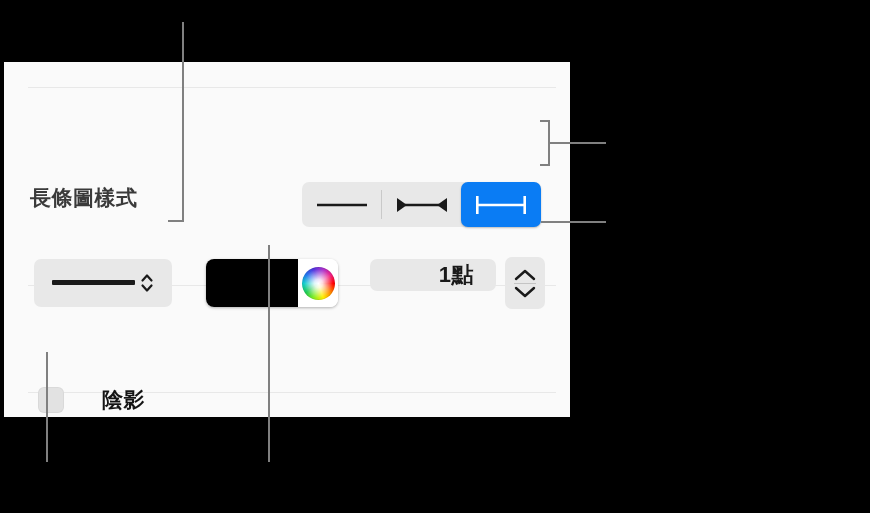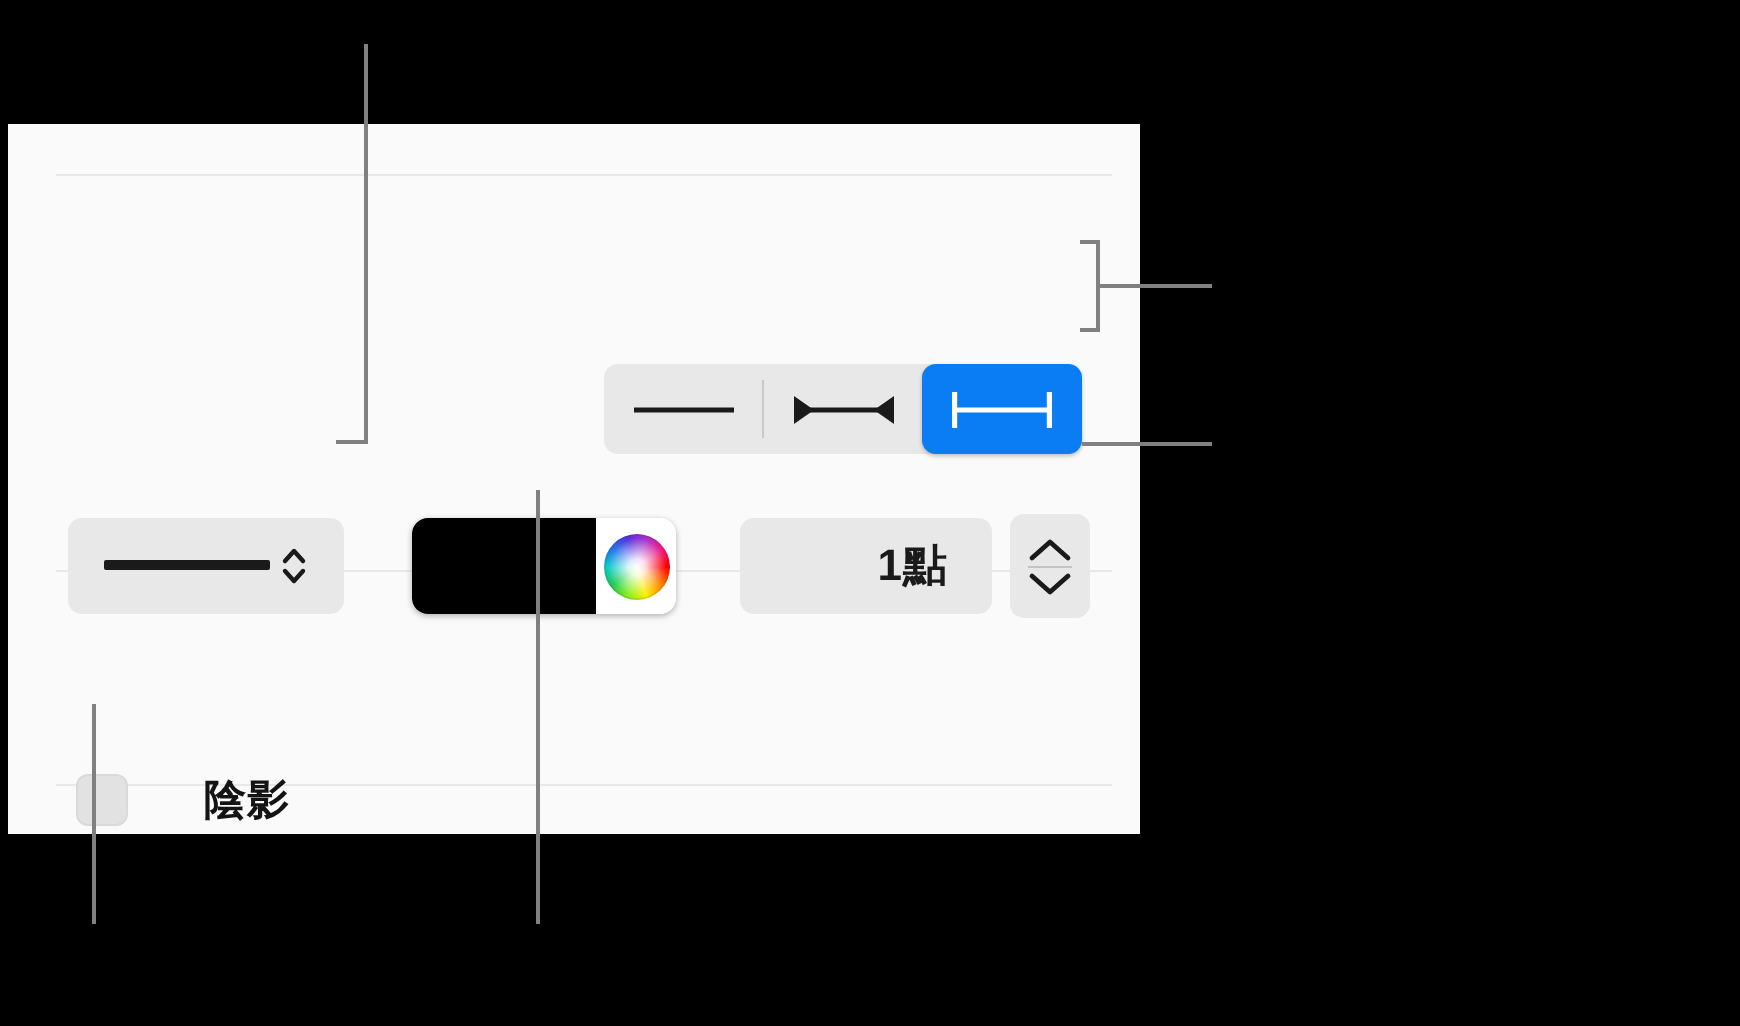--- a/index.html
+++ b/index.html
@@ -111,21 +111,21 @@
       conic-gradient(from 90deg,
         #ff0000, #ff8800, #ffee00, #88ee22, #22cc55,
         #11cccc, #2277ee, #5533dd, #aa33cc, #ee2288, #ff0000);
     box-shadow:inset 0 0 0 1px rgba(0,0,0,.10);
   }
 
   
   .width-field{
     position:absolute;
     left:366px;top:197px;
-    width:126px;height:48px;
+    width:126px;height:32px;
     background:#e8e8e8;
     border-radius:7px;
     box-sizing:border-box;
     display:flex;align-items:center;justify-content:flex-end;
   }
   .width-value{
     font-size:22px;font-weight:bold;color:#1a1a1a;
     padding-right:22px;
     letter-spacing:0.5px;
     white-space:nowrap;
@@ -172,20 +172,21 @@
 <body>
 
 <div class="stage">
 
   <div class="panel">
 
     <div class="divider d1"></div>
     <div class="divider d2"></div>
     <div class="divider d3"></div>
 
+    <div class="section-title">長條圖樣式</div>
 
     <div class="segmented">
 
       <div class="seg">
         <span>
           <svg width="54" height="14" viewBox="0 0 54 14">
             <line x1="2" y1="7" x2="52" y2="7" stroke="#1a1a1a" stroke-width="2.6" stroke-linecap="butt"></line>
           </svg>
         </span>
       </div>

